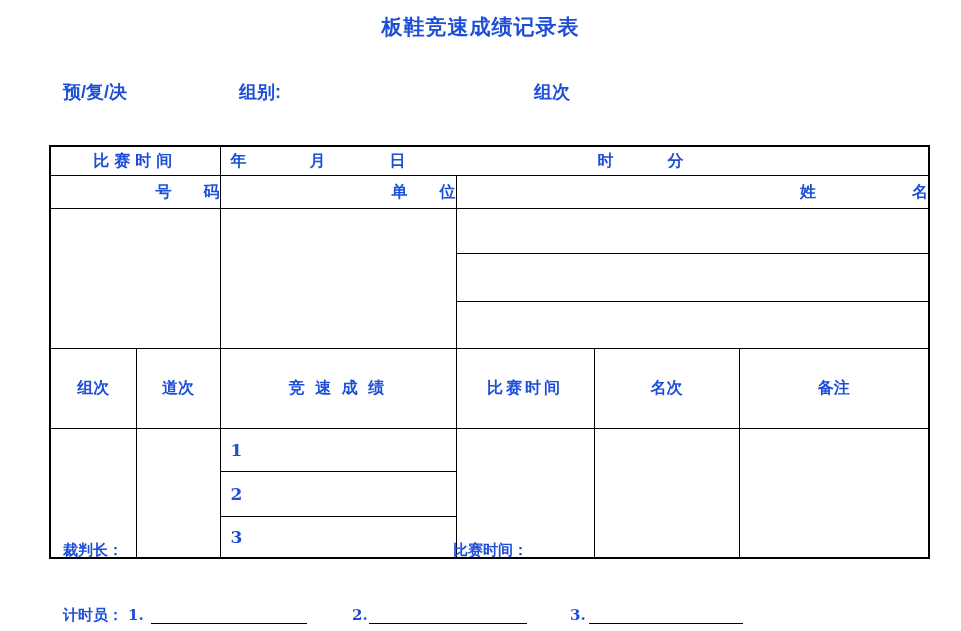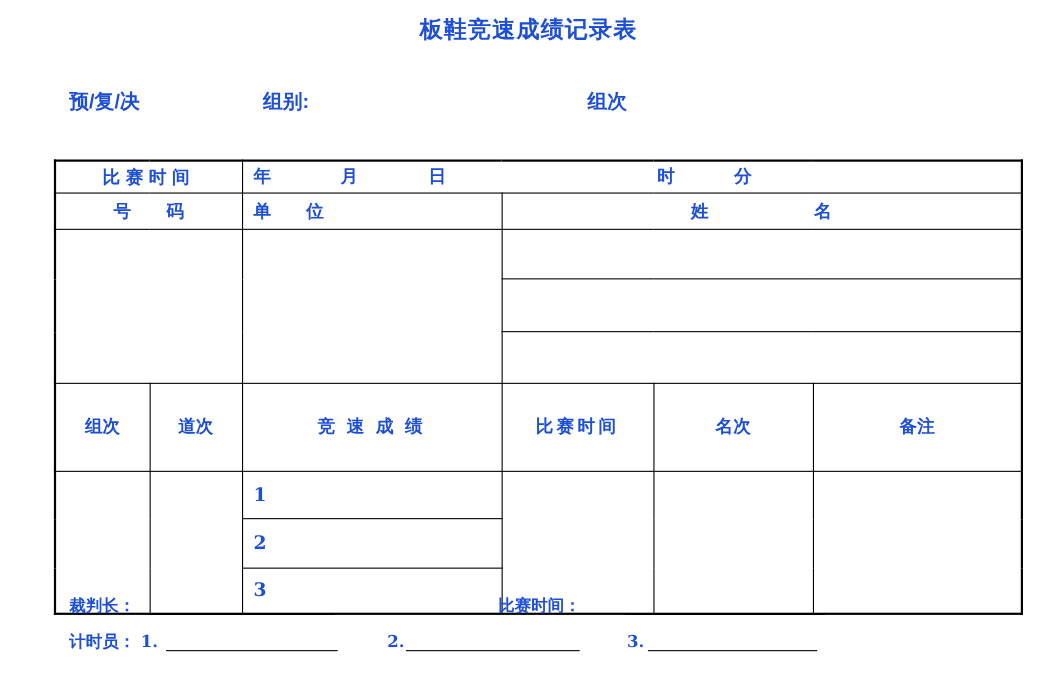--- a/index.html
+++ b/index.html
@@ -26,21 +26,21 @@
     margin-top:32px;
   }
   table.record td { border:1.5px solid #000; padding:0; vertical-align:middle; overflow:hidden; }
   table.record { border:2px solid #000; }
 
   .c-center { text-align:center; }
   .ls { letter-spacing:5px; }
   .ls3 { letter-spacing:3px; }
 
   tr.r1  td { height:28px; }
-  tr.r2  td { height:32px; }
+  tr.r2  td { height:32px;text-align:right; }
   tr.r3a td { height:44px; }
   tr.r3b td { height:47px; }
   tr.r3c td { height:46px; }
   tr.r4  td { height:79px; }
   tr.r5a td { height:42px; }
   tr.r5b td { height:44px; }
   tr.r5c td { height:40px; }
 
   td.datetime { position:relative; }
   td.datetime span { position:absolute; top:50%; transform:translateY(-50%); white-space:nowrap; }
@@ -51,21 +51,21 @@
   .pos-minute { left:447px; }
 
   .unit-cell { padding-left:10px !important; }
   .attempt-cell {
     padding-left:10px !important;
     font-family:"DejaVu Serif", serif; font-size:17px;
   }
 
   .footer span { position:absolute; white-space:nowrap; font-size:15px;text-align:right; }
   .fl1 { top:541px; }
-  .fl2 { top:574px; }
+  .fl2 { top:606px; }
   .uline { display:inline-block; height:17px; border-bottom:1.6px solid #000; }
   .digit { font-family:"DejaVu Serif", serif; }
 </style>
 </head>
 <body>
 
 <div class="page">
 
   <div class="page-title">板鞋竞速成绩记录表</div>
 

